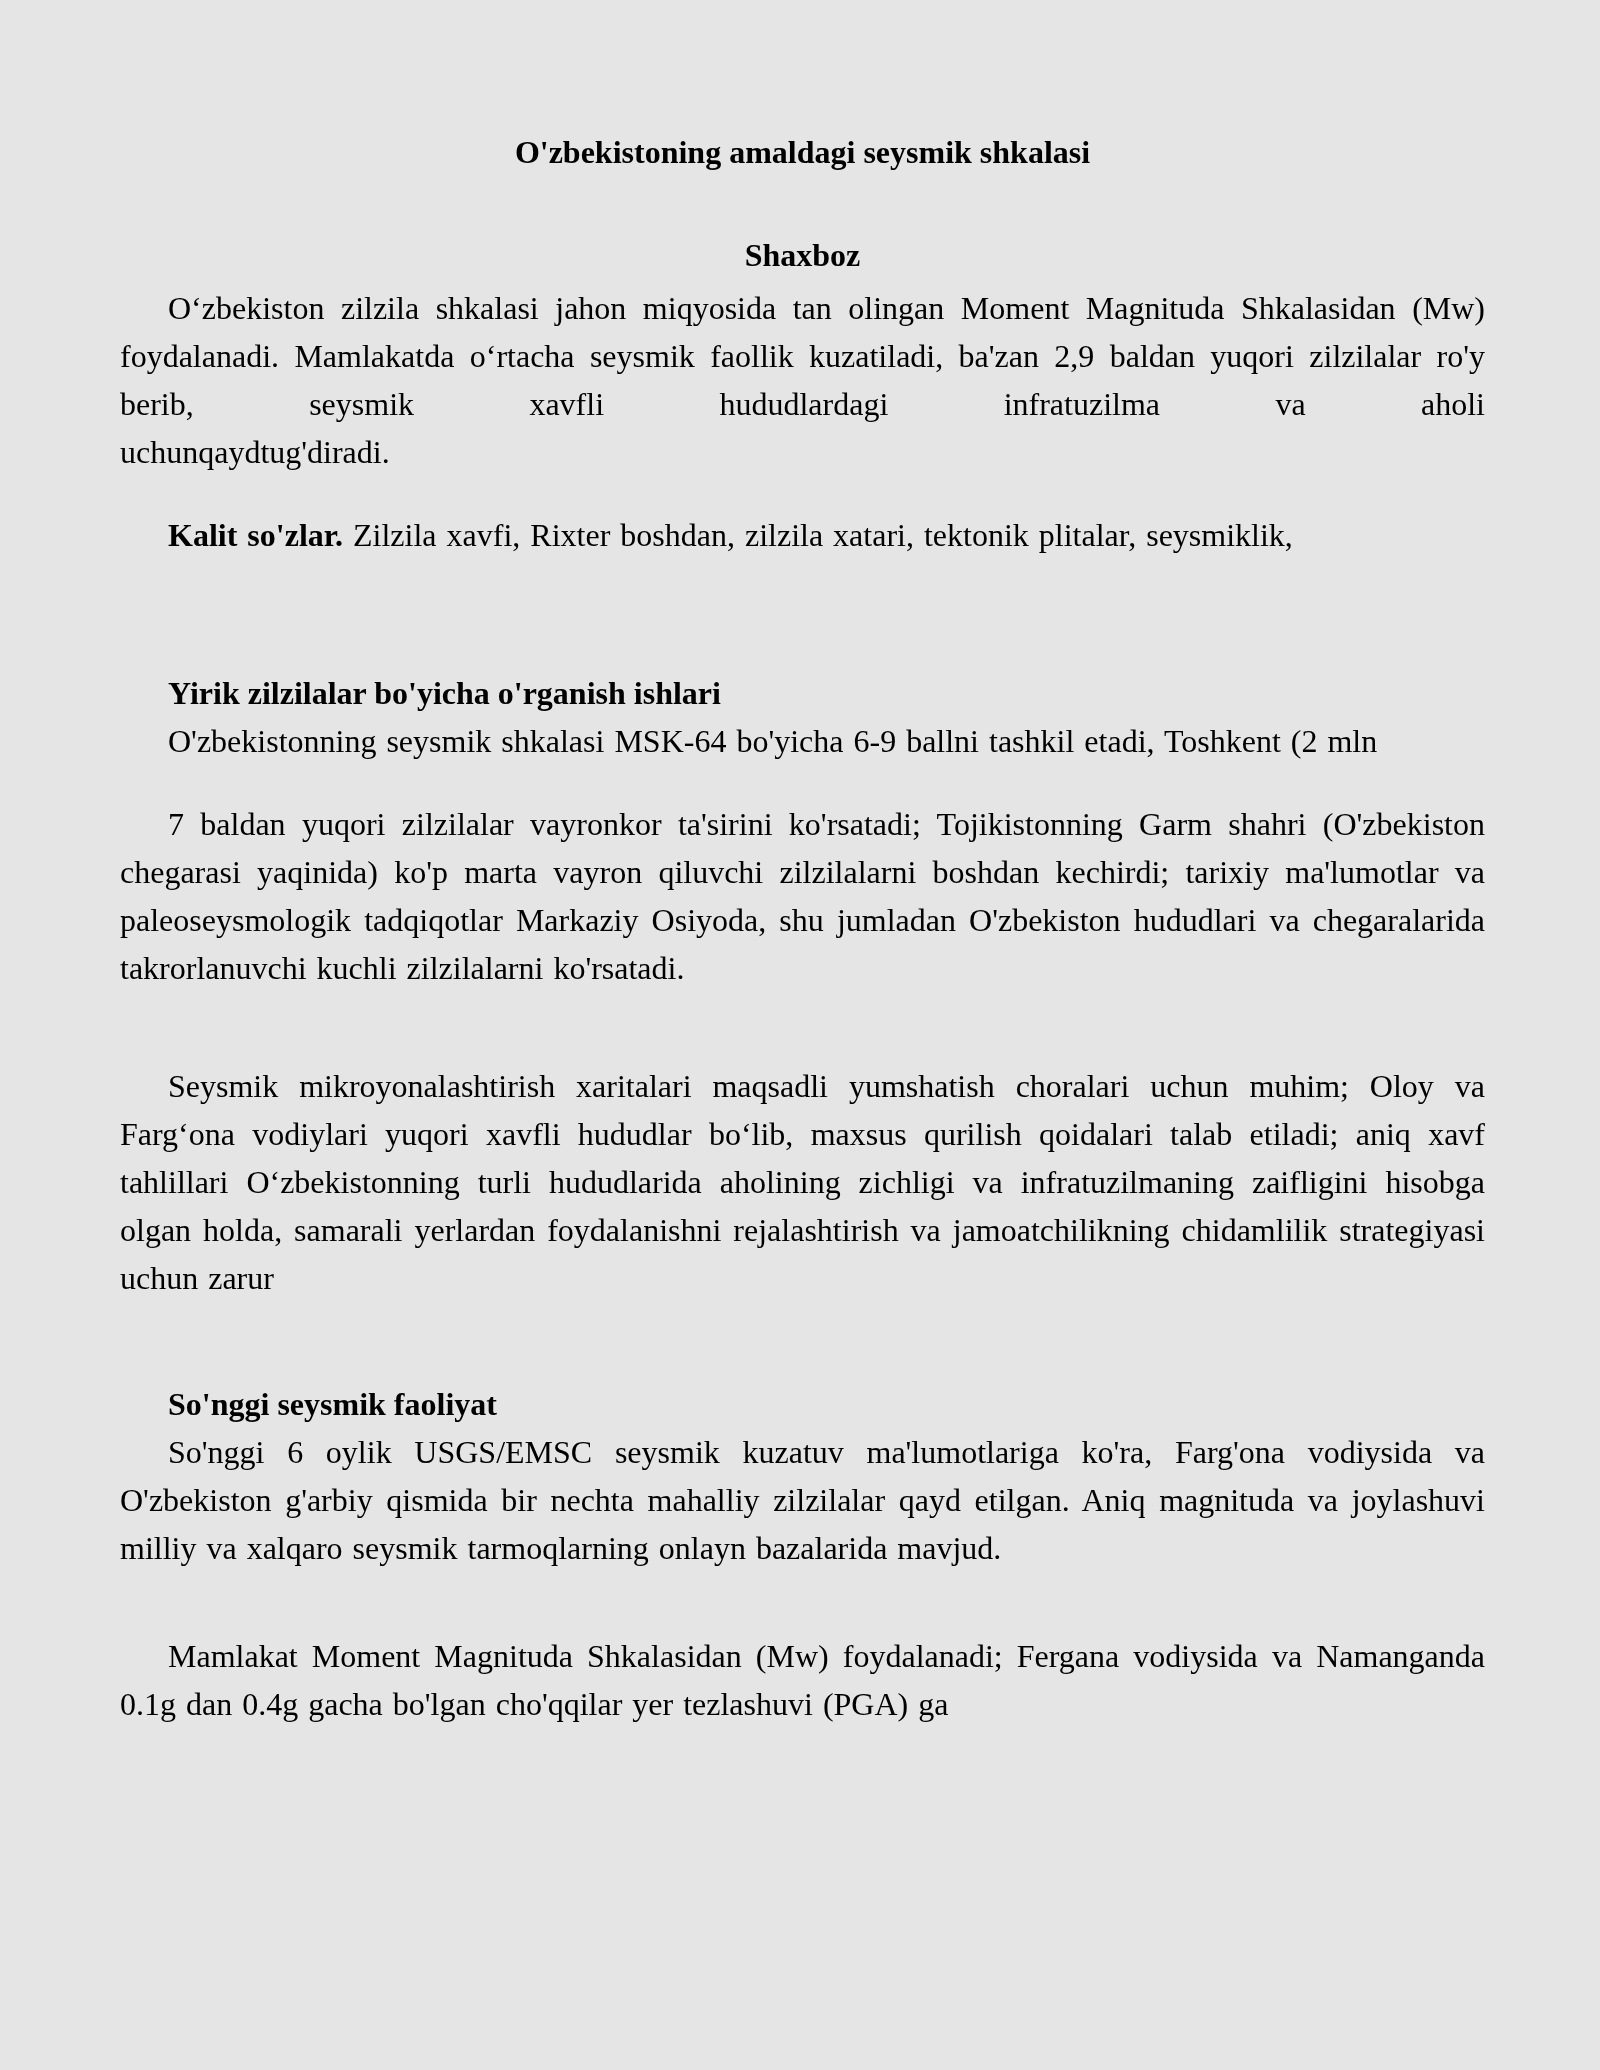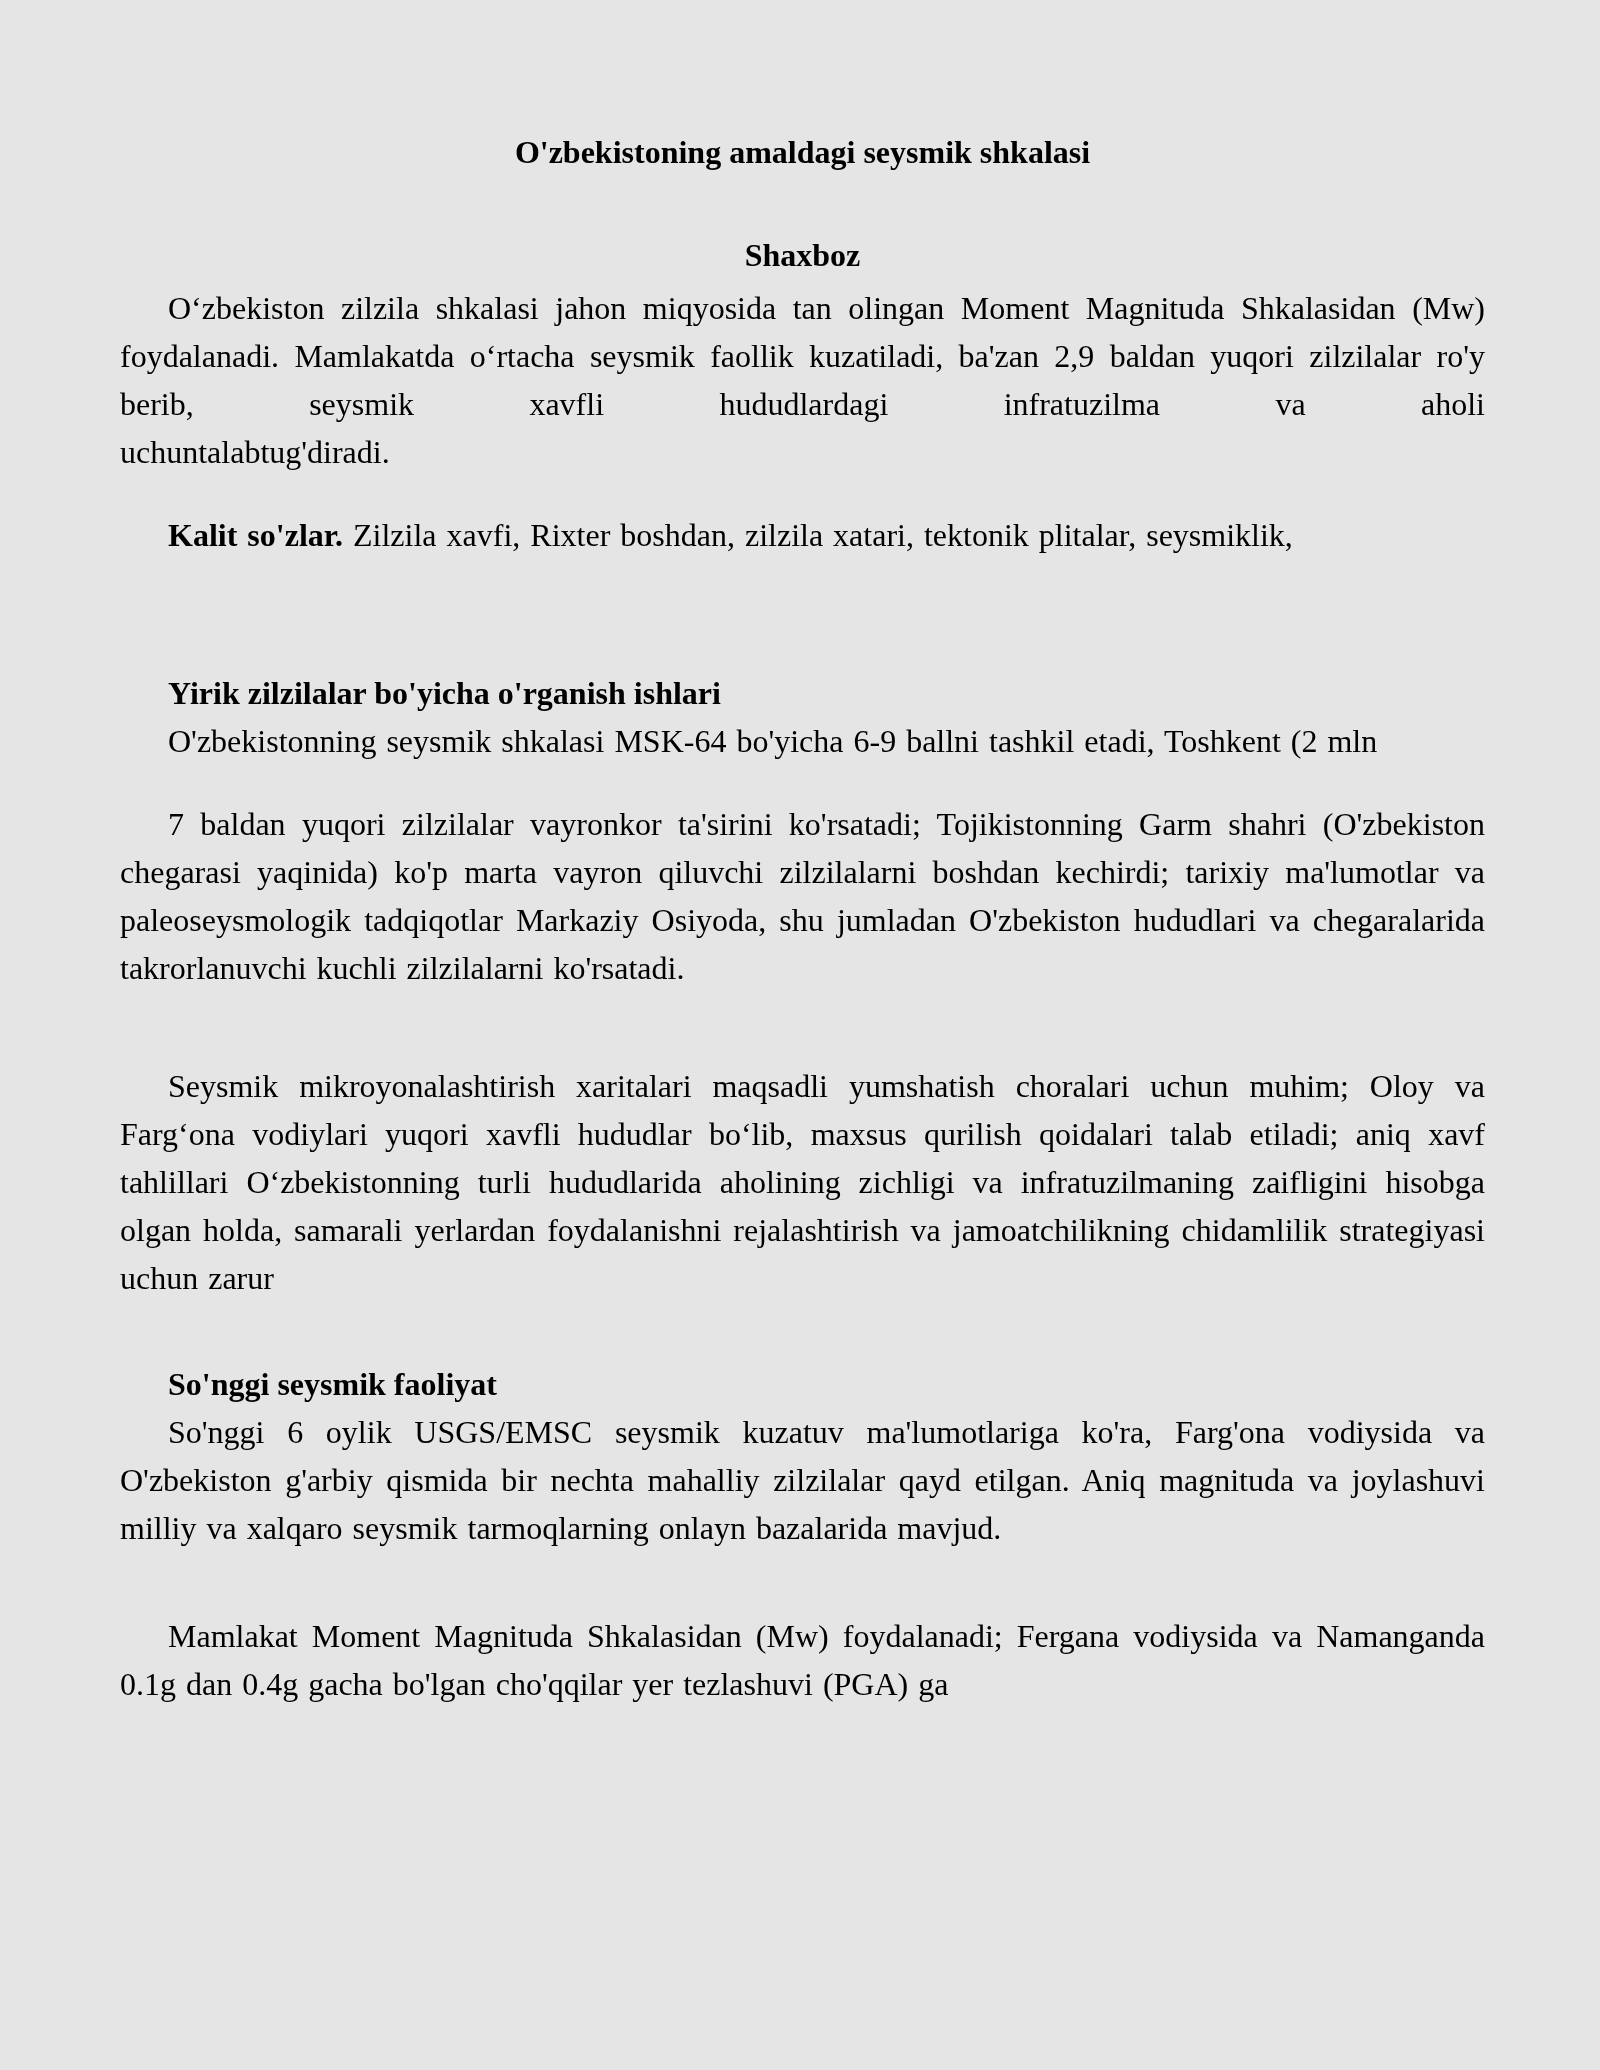--- a/index.html
+++ b/index.html
@@ -46,38 +46,38 @@
     text-align: left;
   }
   .title      { margin-top: 0; }
   .author     { margin-top: 55px; }
   .annot-head { margin-top: 60px; }
   .annot-body { margin-top: 5px; }
   .keywords   { margin-top: 35px; }
   .mt110      { margin-top: 110px; }
   .mt35       { margin-top: 35px; }
   .mt70       { margin-top: 70px; }
-  .mt58       { margin-top: 58px; }
+  .mt58       { margin-top: 78px; }
   .mt60       { margin-top: 60px; }
 </style>
 </head>
 <body>
 
 <div class="page">
 
   <p class="center bold title">O'zbekistoning amaldagi seysmik shkalasi</p>
 
   <p class="center bold author">Shaxboz</p>
 
 
   <p class="para just-all annot-body">Oʻzbekiston zilzila shkalasi jahon miqyosida tan olingan Moment Magnituda Shkalasidan (Mw) foydalanadi. Mamlakatda oʻrtacha seysmik faollik kuzatiladi, ba'zan 2,9 baldan yuqori zilzilalar ro'y berib, seysmik xavfli hududlardagi infratuzilma va aholi</p>
 
   <div class="spread-line">
     <span>uchun</span>
-    <span>talab</span>
+    <span>qayd</span>
     <span>tug'diradi.</span>
   </div>
 
   <p class="para keywords">
     <span class="bold">Kalit so'zlar.</span>
     <span>Zilzila xavfi, Rixter boshdan, zilzila xatari, tektonik plitalar, seysmiklik,</span>
   </p>
 
   <p class="heading mt110">Yirik zilzilalar bo'yicha o'rganish ishlari</p>
 

